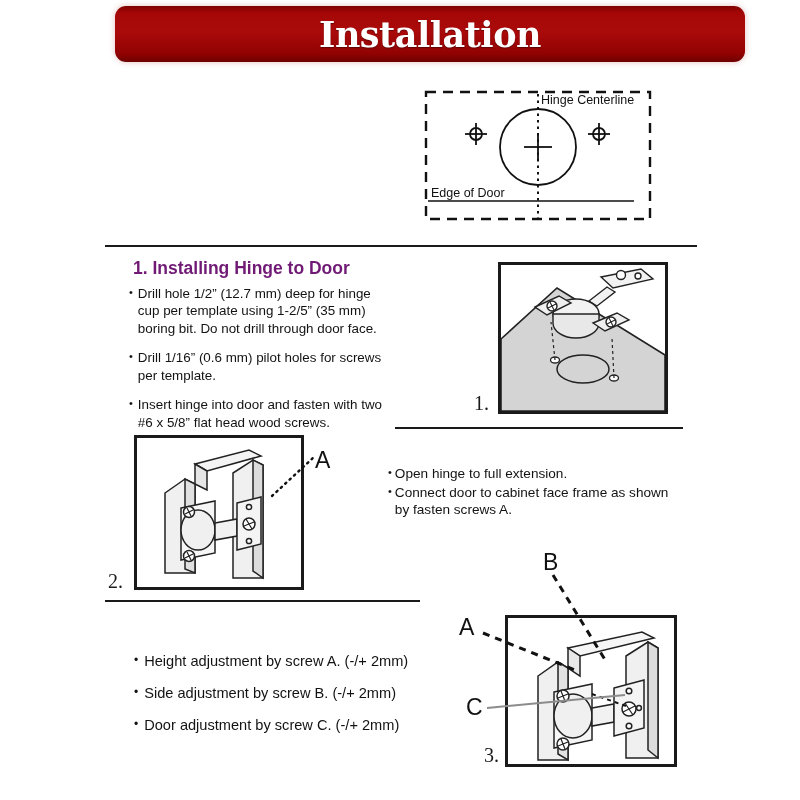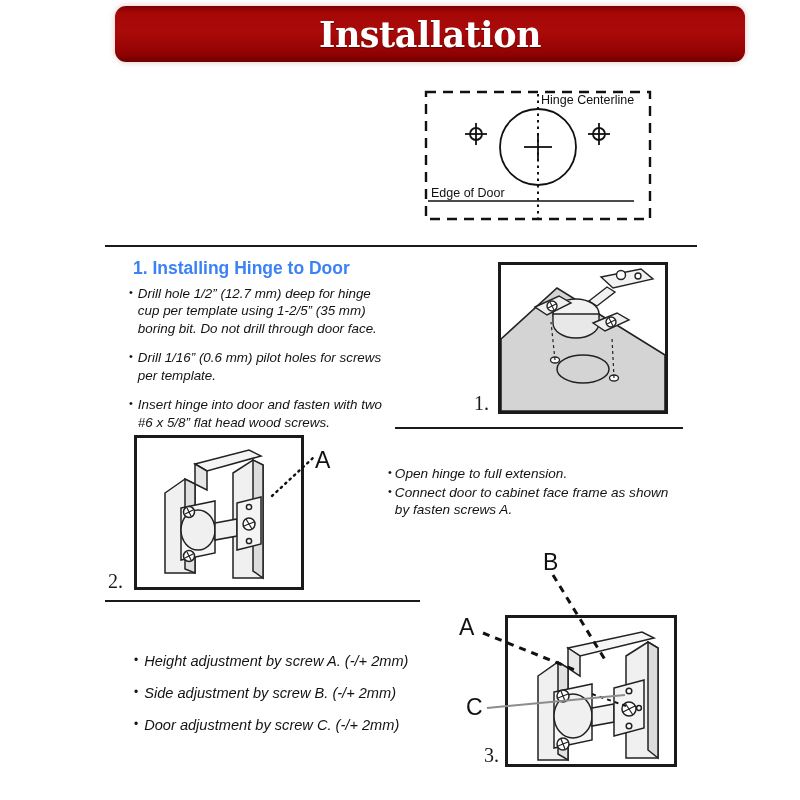--- a/index.html
+++ b/index.html
@@ -39,38 +39,38 @@
   .abs { position: absolute; }
 
   
   .rule { position:absolute; height:0; border-top:2px solid #1a1a1a; }
 
   
   .step-title {
     position: absolute;
     font-size: 17.5px;
     font-weight: bold;
-    color: #3b82f6;
+    color: #701a75;
     white-space: nowrap;
   }
   .bullets { position: absolute; }
   .bullet {
     display: flex;
     font-size: 13.4px;
     line-height: 1.30;
     color: #131313;
     margin-bottom: 12px;
   }
   .bullet .dot {
     flex: 0 0 auto;
     font-size: 11px;
     line-height: 1.45;
     margin-right: 5px;
   }
-  .bullet .txt { flex: 1 1 auto; font-style: italic; }
+  .bullet .txt { flex: 1 1 auto; }
 
   .bullets.tight .bullet { margin-bottom: 1px; font-size: 13.6px; }
   .bullets.tight .bullet .dot { margin-right: 3px; }
 
   .bullets.spaced .bullet { margin-bottom: 13px; font-size: 14.6px; }
   .bullets.spaced .bullet .dot { font-size: 12px; margin-right: 6px; }
 
   
   .figbox {
     position: absolute;

